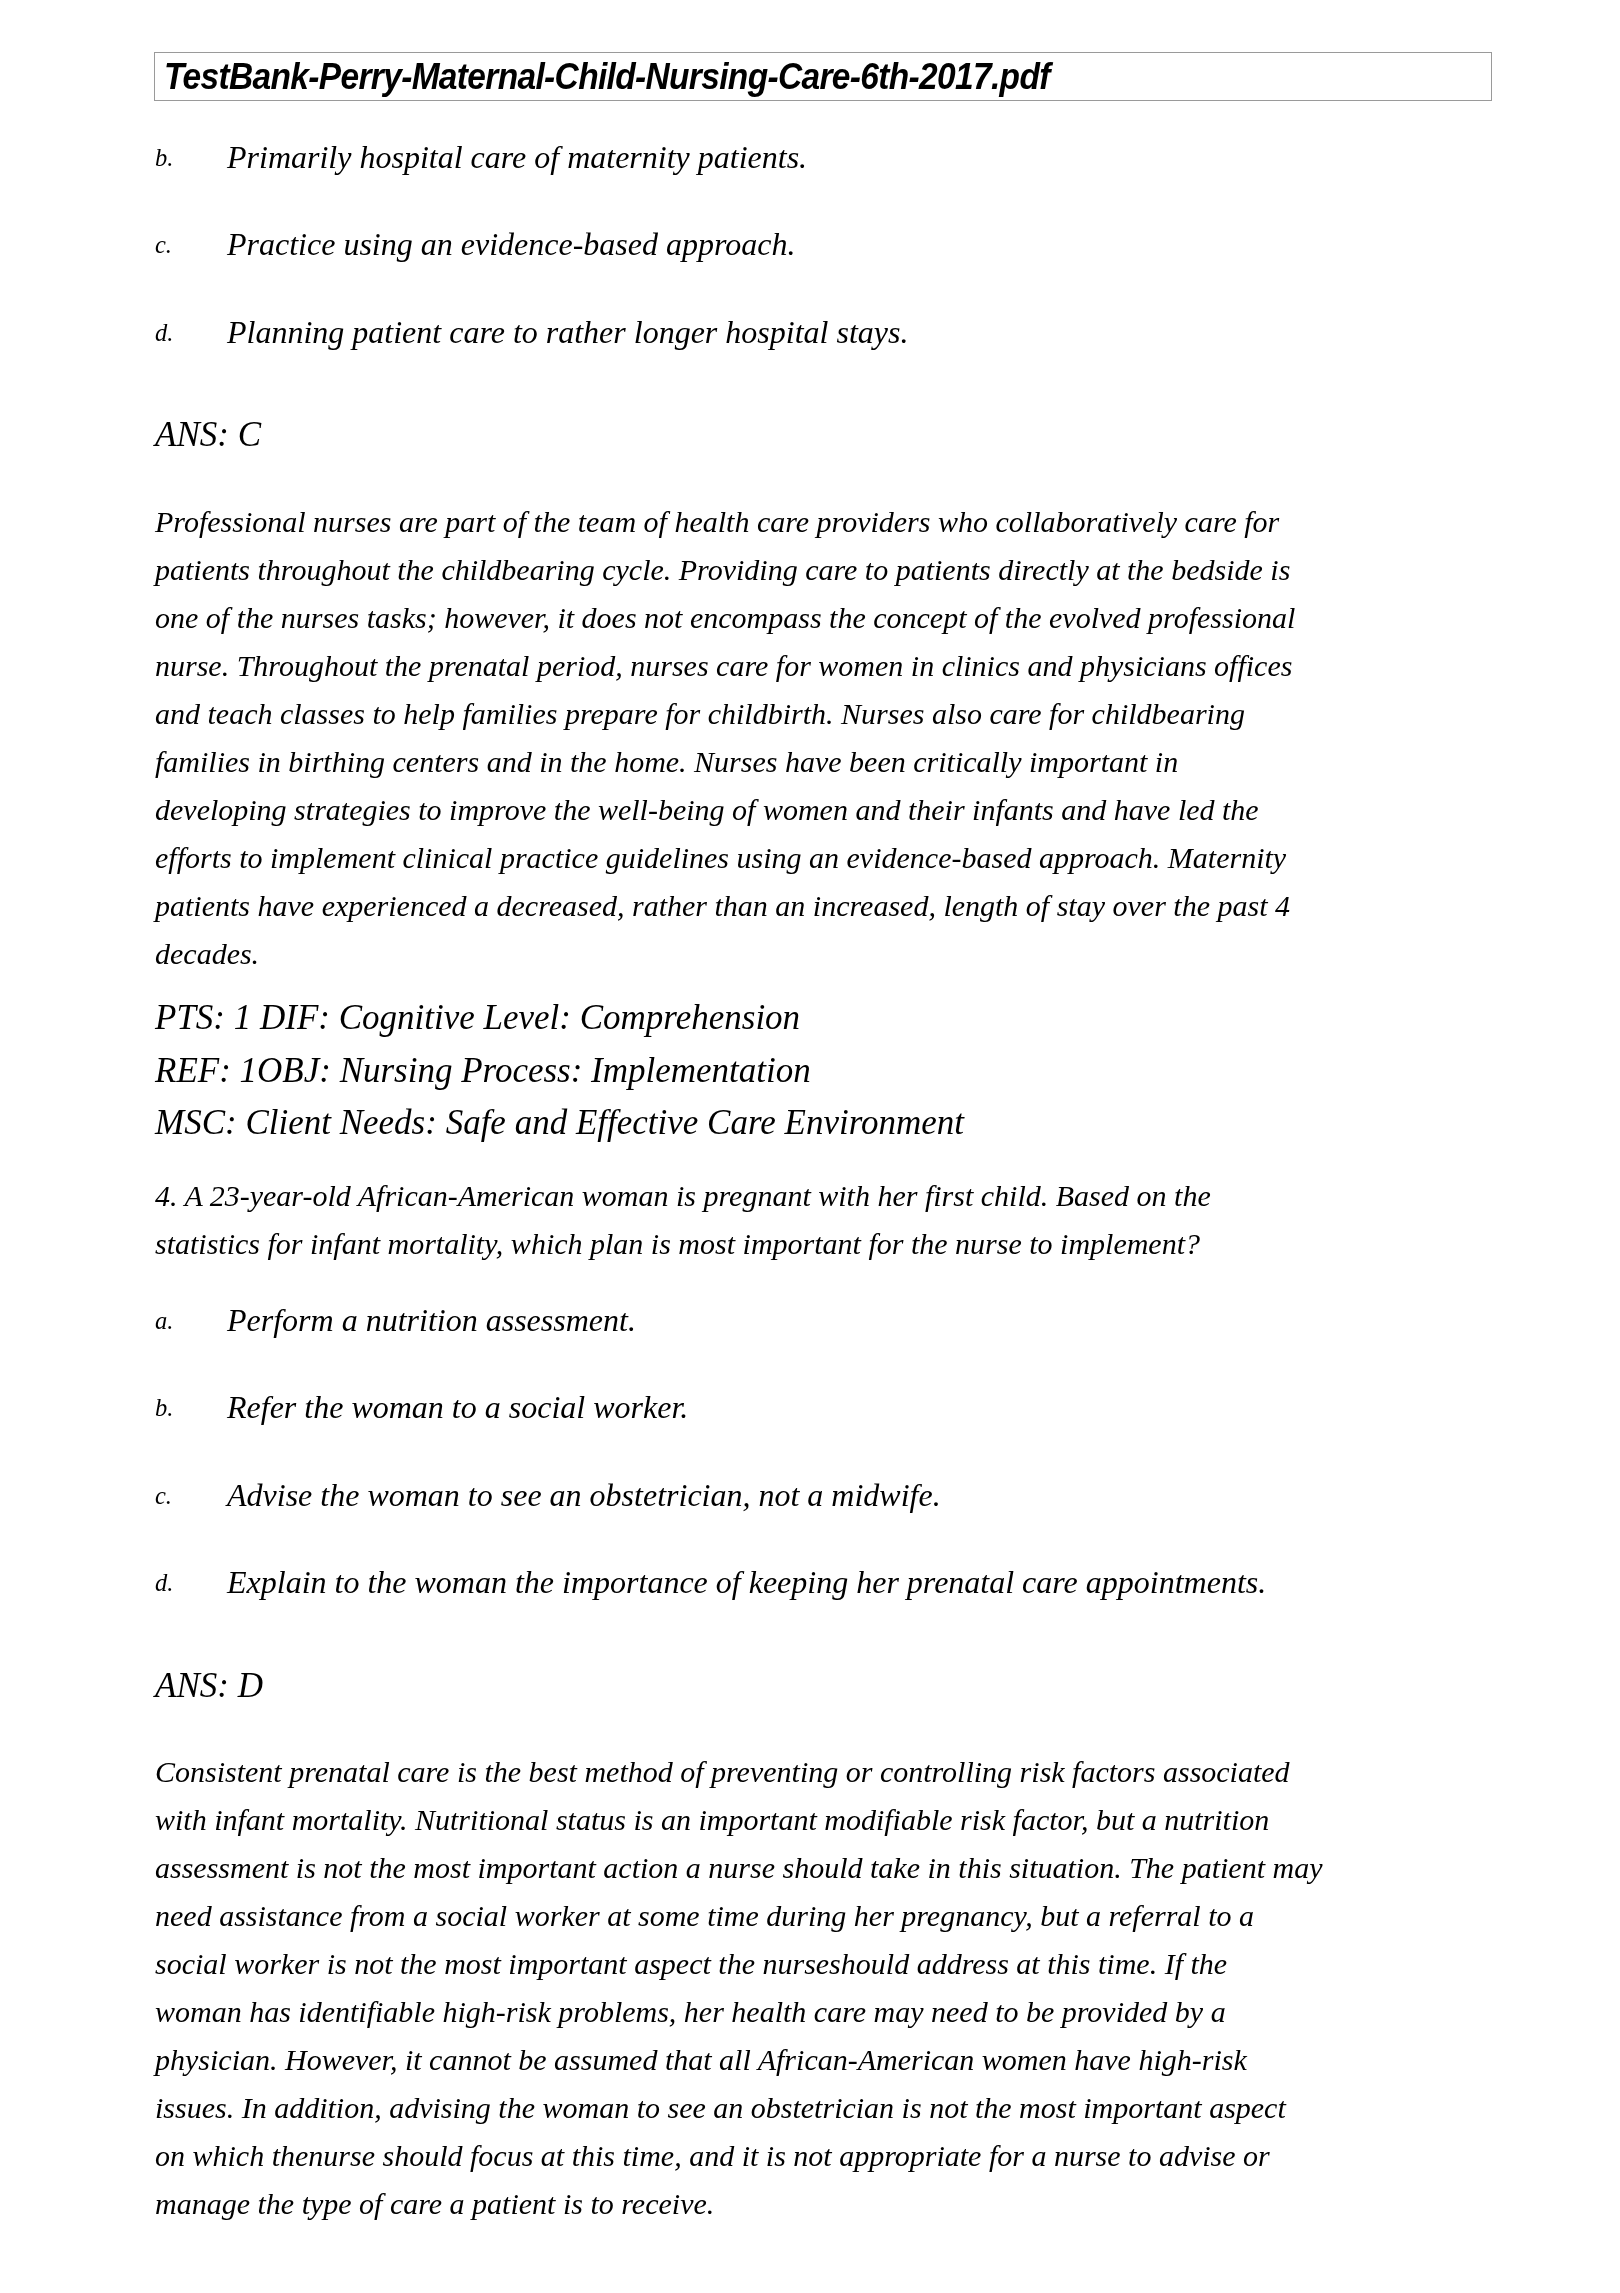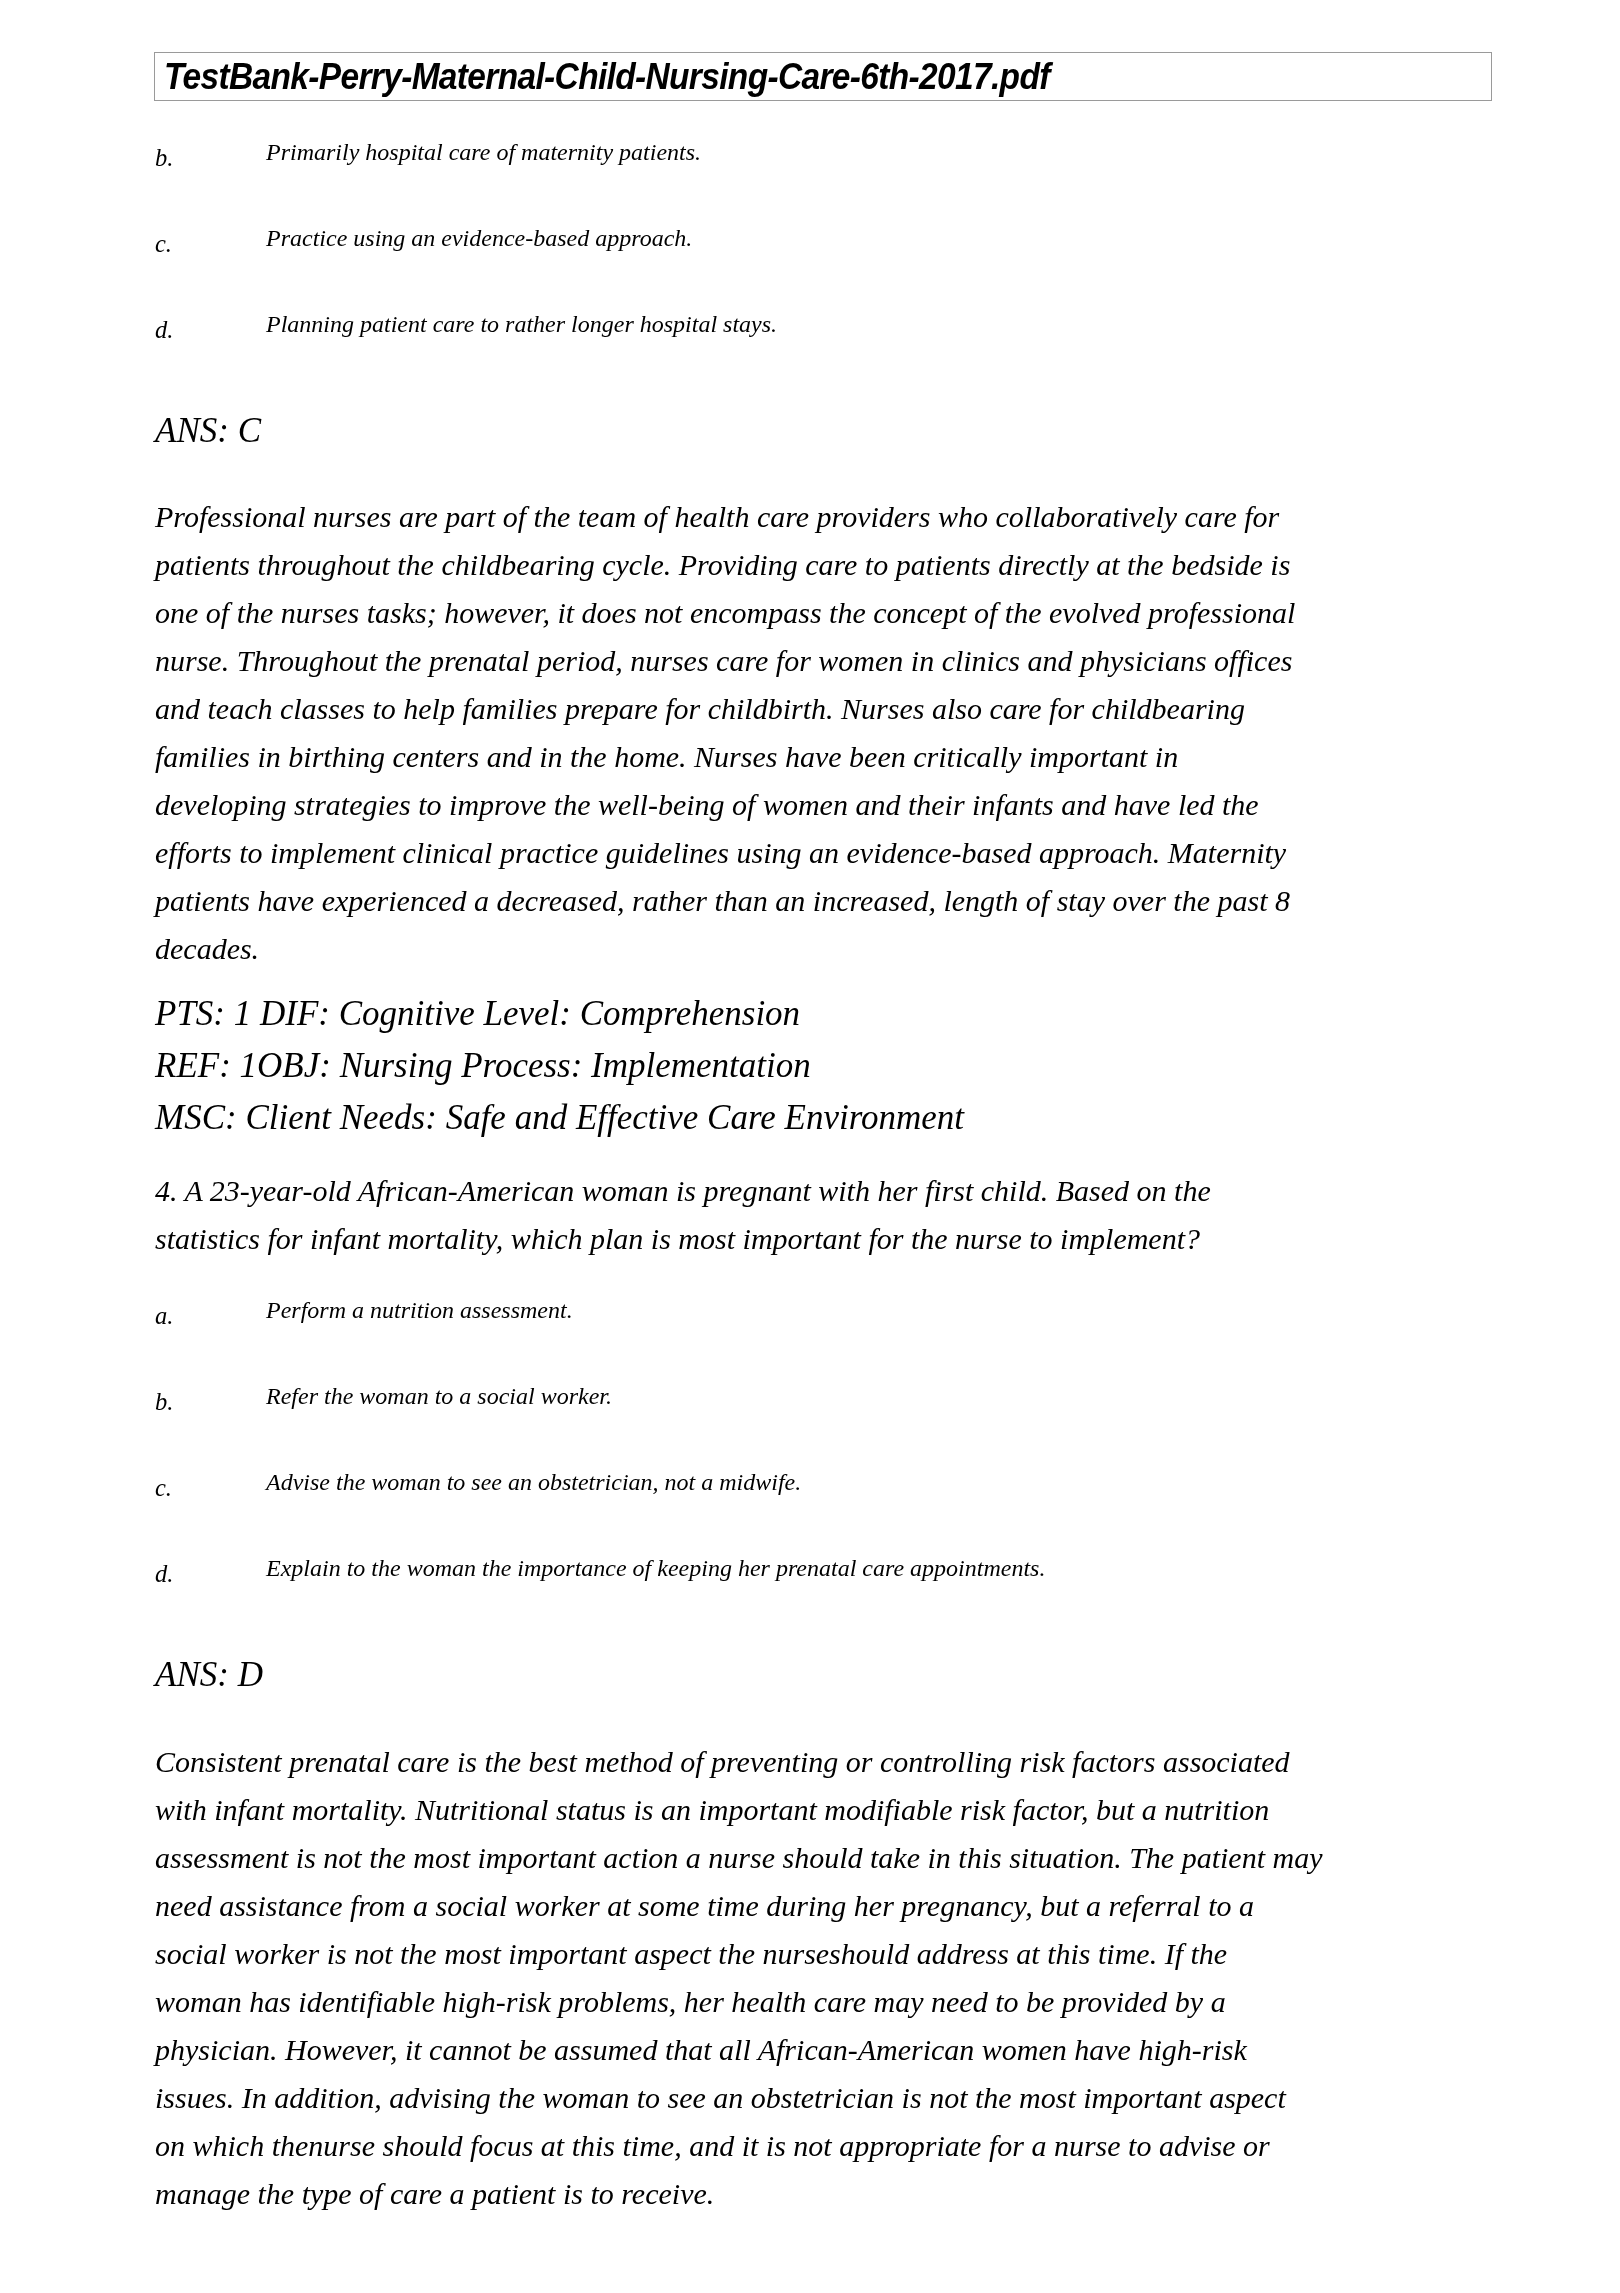--- a/index.html
+++ b/index.html
@@ -69,22 +69,22 @@
   .option-letter {
     position: absolute;
     left: 0;
     top: 5.9px;
     font-size: 24.5px;
     line-height: 1;
     font-family: "Liberation Serif", "DejaVu Serif", serif;
   }
   .option-text {
     display: block;
-    margin-left: 111px;
-    font-size: 24px;
+    margin-left: 72px;
+    font-size: 32px;
     line-height: 1.08;
     white-space: nowrap;
   }
 
   
   .line {
     font-size: 35px;
     line-height: 1.1;
     white-space: nowrap;
   }
@@ -147,21 +147,21 @@
 
     <div class="para">
       <span class="pline">Professional nurses are part of the team of health care providers who collaboratively care for</span>
       <span class="pline">patients throughout the childbearing cycle. Providing care to patients directly at the bedside is</span>
       <span class="pline">one of the nurses tasks; however, it does not encompass the concept of the evolved professional</span>
       <span class="pline">nurse. Throughout the prenatal period, nurses care for women in clinics and physicians offices</span>
       <span class="pline">and teach classes to help families prepare for childbirth. Nurses also care for childbearing</span>
       <span class="pline">families in birthing centers and in the home. Nurses have been critically important in</span>
       <span class="pline">developing strategies to improve the well-being of women and their infants and have led the</span>
       <span class="pline">efforts to implement clinical practice guidelines using an evidence-based approach. Maternity</span>
-      <span class="pline">patients have experienced a decreased, rather than an increased, length of stay over the past 8</span>
+      <span class="pline">patients have experienced a decreased, rather than an increased, length of stay over the past 4</span>
       <span class="pline">decades.</span>
     </div>
 
     <div class="sp-s"></div>
 
     <div class="line">PTS: 1 DIF: Cognitive Level: Comprehension</div>
     <div class="sp-xs"></div>
     <div class="line">REF: 1OBJ: Nursing Process: Implementation</div>
     <div class="sp-xs"></div>
     <div class="line">MSC: Client Needs: Safe and Effective Care Environment</div>

